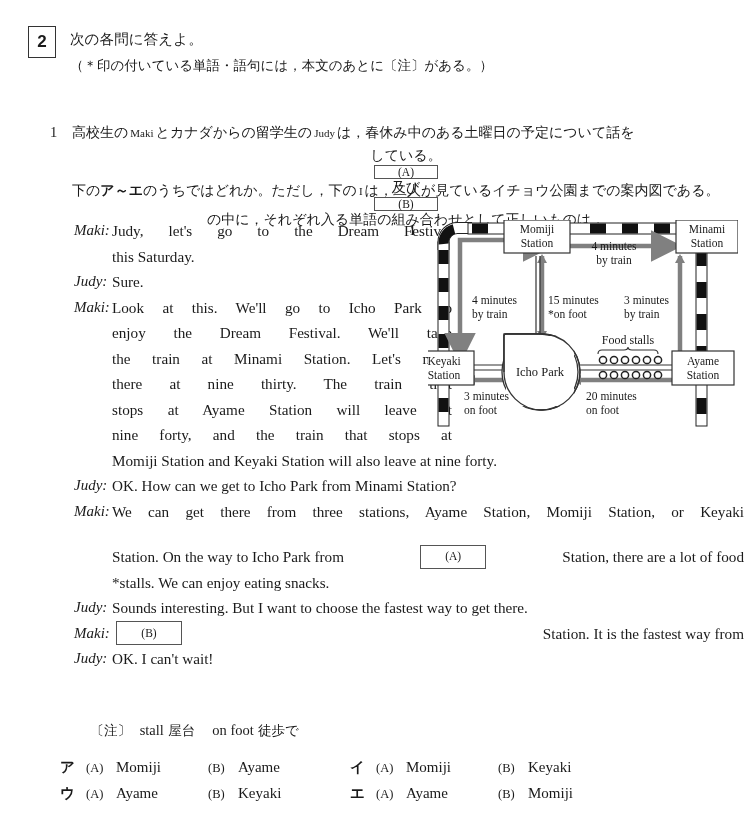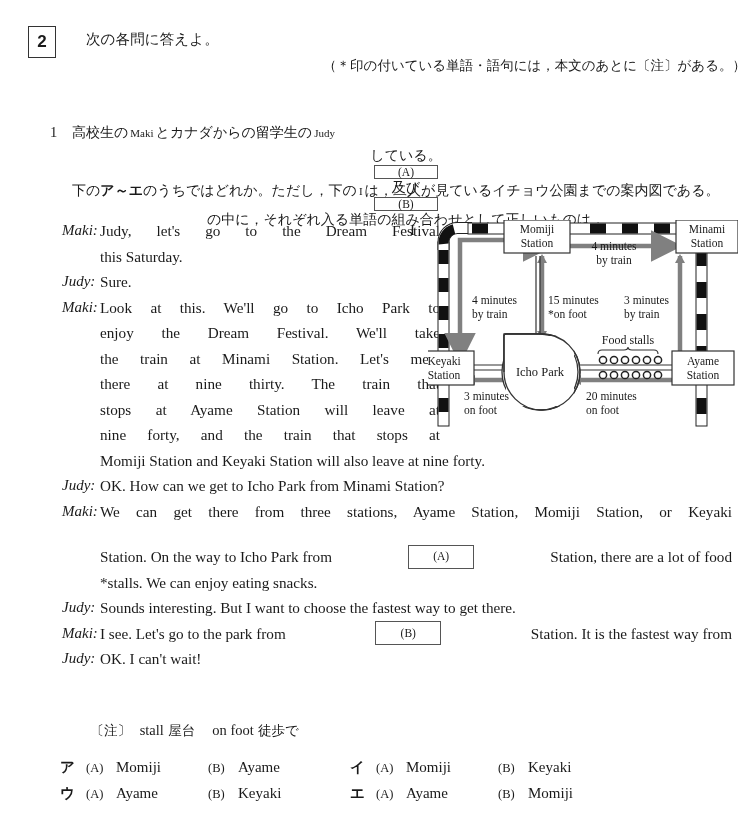--- a/index.html
+++ b/index.html
@@ -31,33 +31,31 @@
     align-items: center;
     justify-content: center;
     font-size: 17px;
     font-weight: bold;
     font-family: "Liberation Sans", sans-serif;
   }
   .qhead-lines {
     position: absolute;
     left: 70px; top: 0;
     width: 660px;
-    margin-left: 16px;
   }
   .jp {
     font-family: "DejaVu Sans", sans-serif;
     font-size: 14.5px;
     line-height: 26px;
     letter-spacing: 0.1px;
   }
   .jp-sub {
     font-family: "DejaVu Sans", sans-serif;
     font-size: 13.5px;
     line-height: 26px;
-    text-align: right;
   }
 
   
   .instr {
     position: absolute;
     left: 50px; top: 118px;
     width: 690px;
   }
   .instr-line {
     display: flex;
@@ -88,21 +86,21 @@
     font-family: "Liberation Serif", serif;
     font-size: 11.5px;
     vertical-align: middle;
     margin: 0 4px;
     background: #fff;
   }
 
   
   .dialogue {
     position: absolute;
-    left: 52px; top: 218px;
+    left: 64px; top: 218px;
     width: 680px;
     font-family: "Liberation Serif", serif;
     font-size: 15.2px;
   }
   .dlg-row {
     display: flex;
     align-items: flex-start;
     margin-bottom: 0px;
   }
   .spk {
@@ -200,20 +198,21 @@
 </div>
 
 <div class="instr">
 
   <div class="instr-line">
     <span class="marker">1</span>
     <span>高校生の</span>
     <span class="inline-en">Maki</span>
     <span>とカナダからの留学生の</span>
     <span class="inline-en">Judy</span>
+    <span>は，春休み中のある土曜日の予定について話を</span>
   </div>
 
   <div class="instr-line" style="padding-left:22px;flex-direction:column;">
     <span>している。</span>
     <span class="ib-box">(A)</span>
     <span>及び</span>
     <span class="ib-box">(B)</span>
     <span>の中に，それぞれ入る単語の組み合わせとして正しいものは，</span>
   </div>
 
@@ -288,21 +287,20 @@
     <div class="spk">Judy:</div>
     <div class="utt">
       <div>Sounds interesting.  But I want to choose the fastest way to get there.</div>
     </div>
   </div>
 
   <div class="dlg-row">
     <div class="spk">Maki:</div>
     <div class="utt" style="width:648px;">
       <div style="display:flex;align-items:center;justify-content:space-between;">
-        <span>I see.   Let's go to the park from</span>
         <span class="ib-box" style="width:64px;height:22px;">(B)</span>
         <span>Station.   It is the fastest way from</span>
       </div>
     </div>
   </div>
 
   <div class="dlg-row">
     <div class="spk">Judy:</div>
     <div class="utt">
       <div>OK.  I can't wait!</div>

